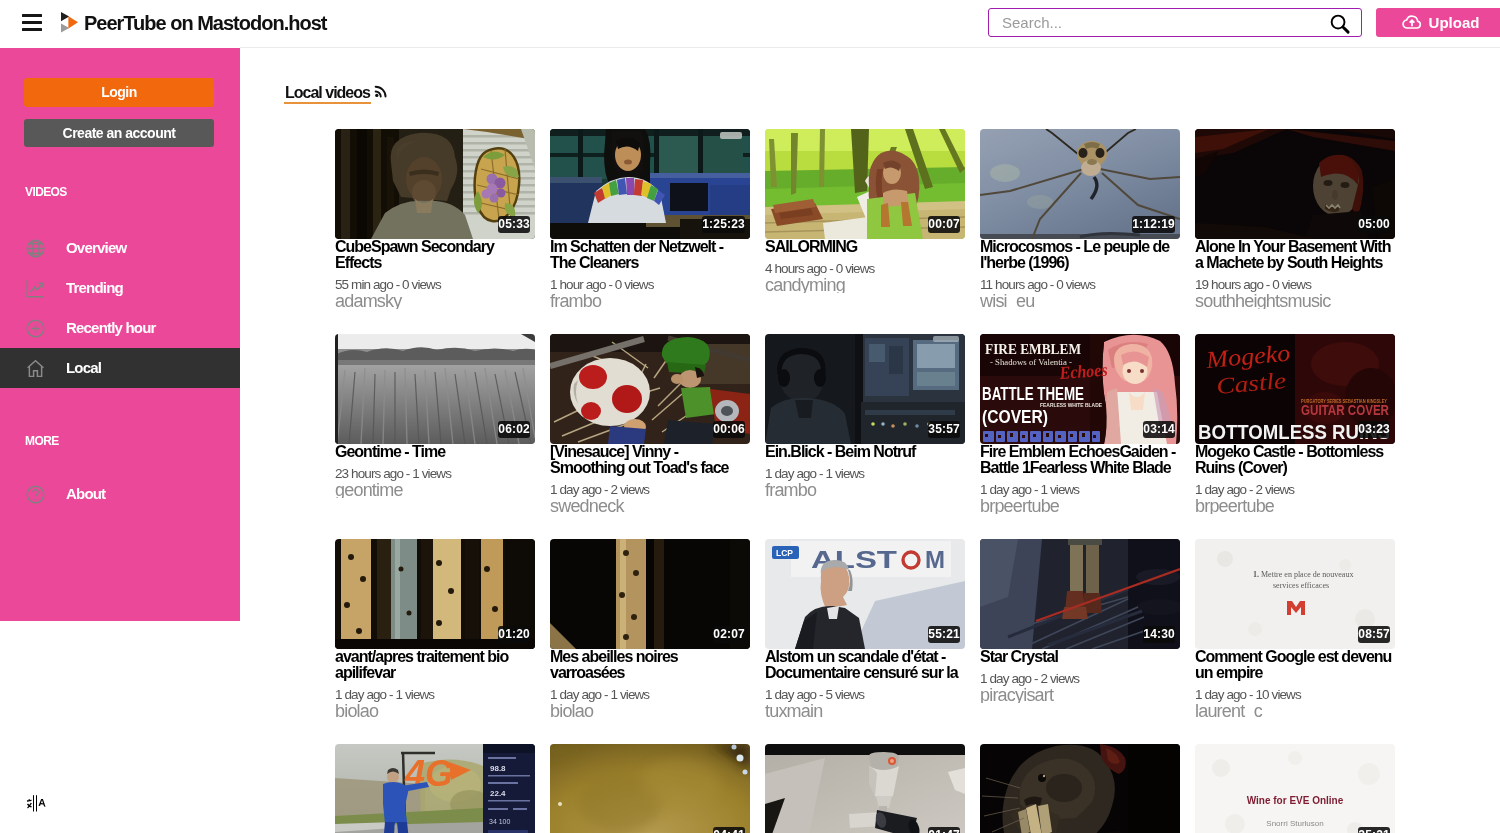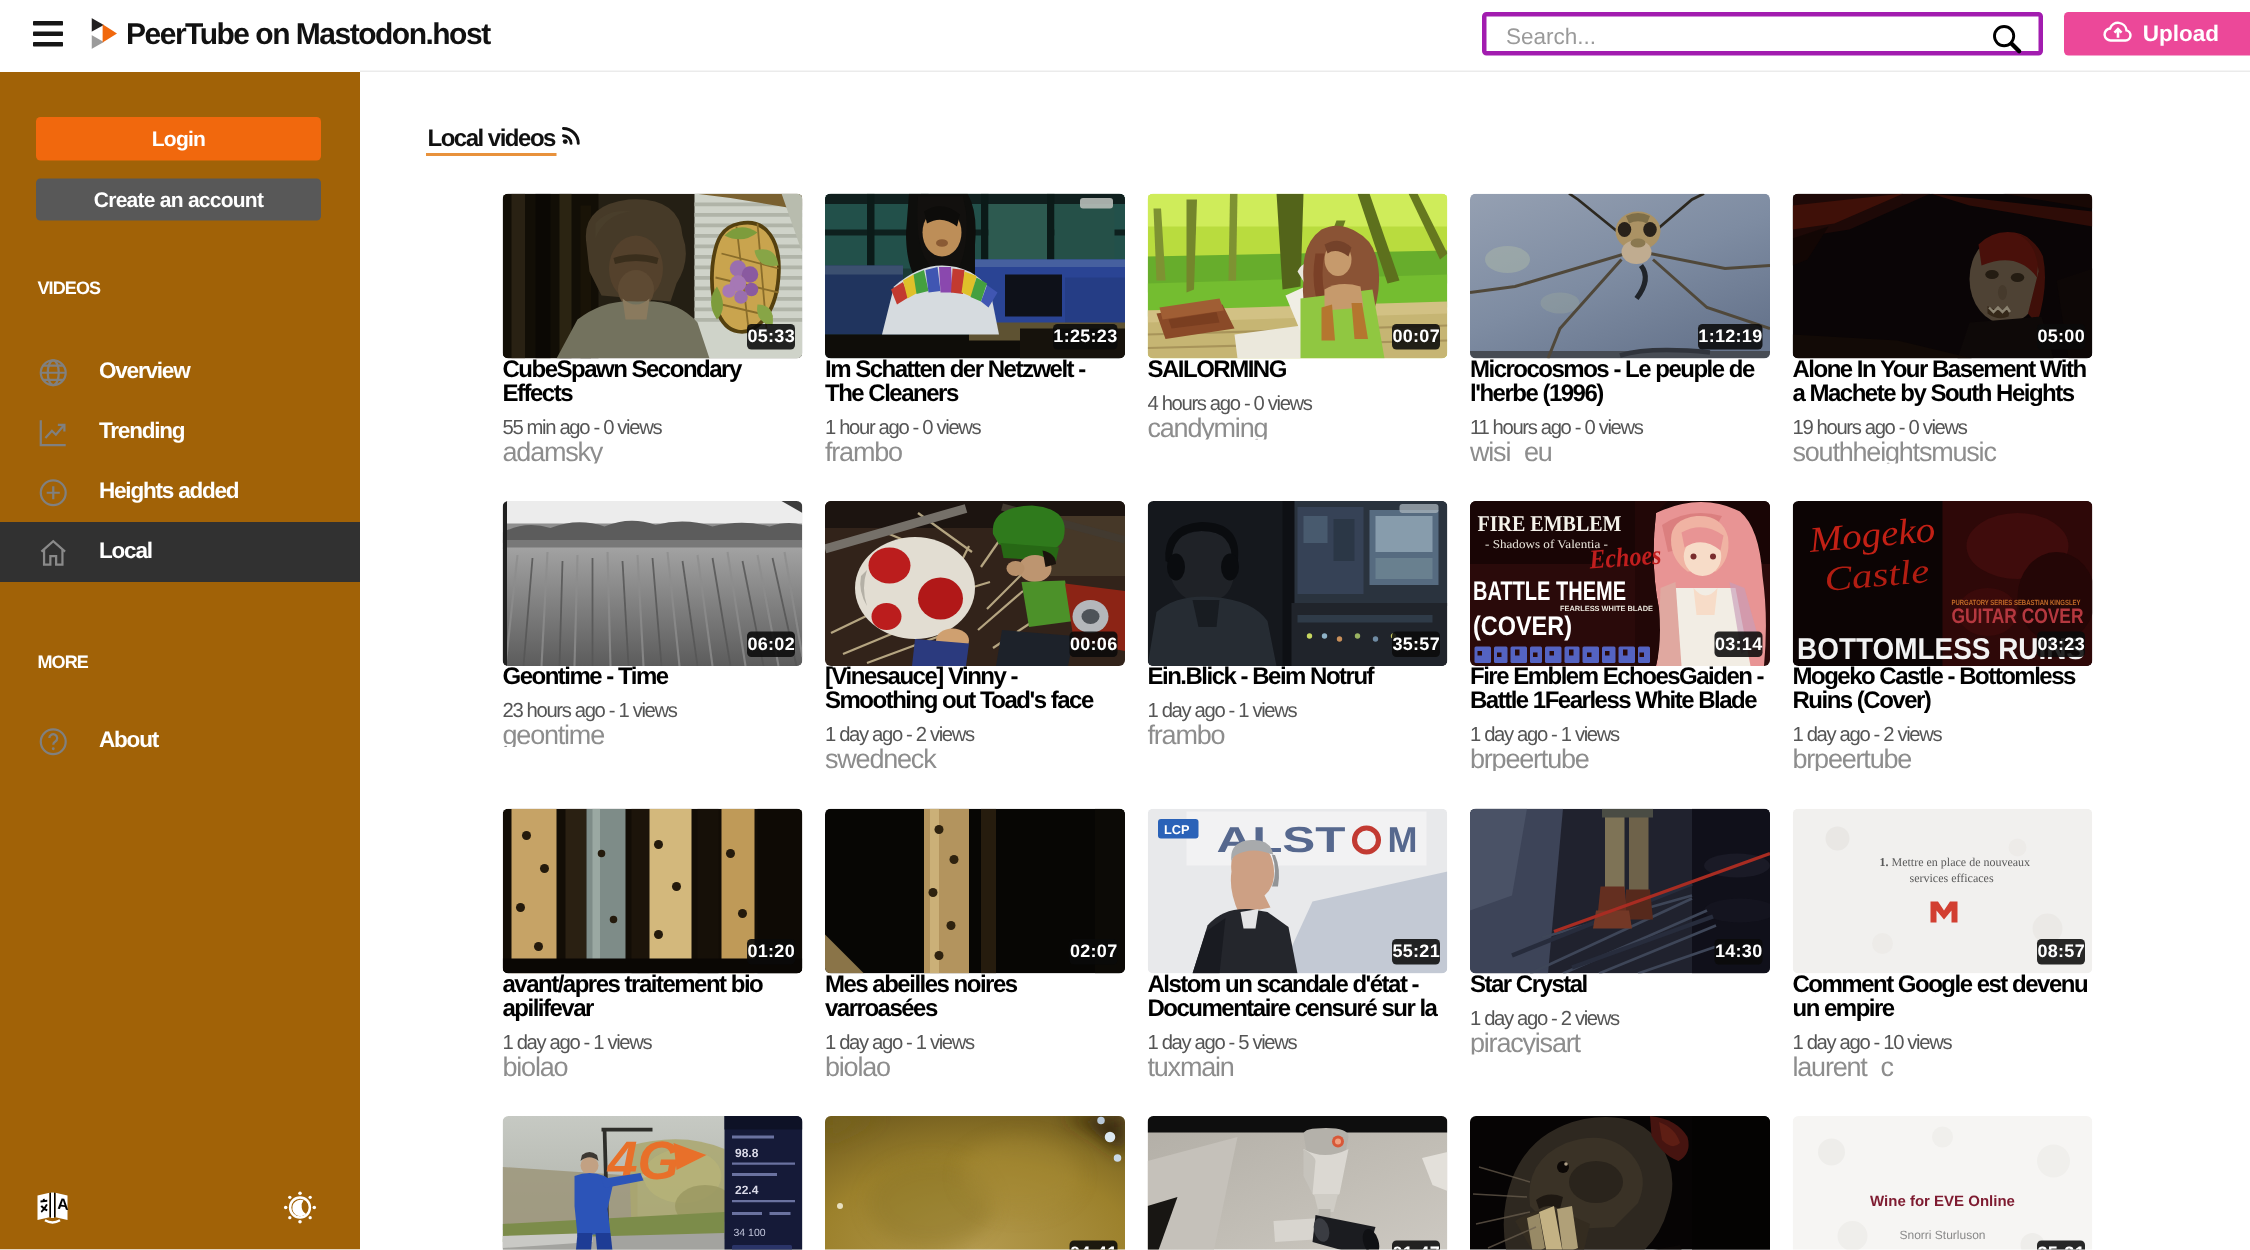--- a/index.html
+++ b/index.html
@@ -4,29 +4,29 @@
 *{margin:0;padding:0;box-sizing:border-box}
 html,body{width:1500px;height:833px;overflow:hidden;background:#fff;
 font-family:"Liberation Sans",sans-serif;-webkit-font-smoothing:antialiased}
 #page{position:relative;width:1500px;height:833px}
 
 #topbar{position:absolute;left:0;top:0;width:1500px;height:48px;background:#fff;z-index:5}
 #hamb{position:absolute;left:22px;top:14px;width:20px;height:17px}
 #hamb div{height:3px;background:#161616;border-radius:0.5px;margin-bottom:4px}
 #logo{position:absolute;left:61px;top:12px}
 #apptitle{position:absolute;left:84px;top:12px;font-size:20px;font-weight:bold;color:#111;letter-spacing:-1px}
-#search{position:absolute;left:988px;top:8px;width:374px;height:29px;border:3px solid #a21caf;border-radius:3px}
+#search{position:absolute;left:988px;top:8px;width:374px;height:29px;border:1px solid #a21caf;border-radius:3px}
 #search .ph{position:absolute;left:13px;top:5px;font-size:15px;color:#9a9a9a}
 #search svg{position:absolute;right:10px;top:3px}
 #upload{position:absolute;left:1376px;top:8px;width:128px;height:29px;background:#ec4899;border-radius:3px;
 color:#fff;font-size:15px;font-weight:bold;text-align:center;line-height:29px}
 #upload svg{vertical-align:-5px;margin-right:6px}
 #hdrline{position:absolute;left:240px;top:47px;width:1260px;height:1px;background:#ebebeb;z-index:6}
 
-#sidebar{position:absolute;left:0;top:48px;width:240px;height:785px;background:#a16207}
+#sidebar{position:absolute;left:0;top:48px;width:240px;height:573px;background:#ec4899}
 .sbtn{position:absolute;left:24px;width:190px;height:29px;border-radius:3px;color:#fff;
 font-size:14px;font-weight:bold;letter-spacing:-0.5px;text-align:center;line-height:29px}
 #login{top:30px;background:#F1680D}
 #register{top:71px;background:#585858;line-height:28px;height:28px}
 .sblabel{position:absolute;left:25px;color:#fff;font-size:12px;font-weight:bold;letter-spacing:-0.6px}
 .sitem{position:absolute;left:0;width:240px;height:40px;color:#fff;font-size:15px;font-weight:bold}
 .sitem .ic{position:absolute;left:25px;top:10px}
 .sitem .tx{position:absolute;left:66px;top:11px;letter-spacing:-0.8px}
 .sitem.active{background:#313131}
 #langic{position:absolute;left:23px;top:744px}
@@ -69,21 +69,21 @@
             <path d="M15.5 6 H20.5 V11"></path>
           </svg></span>
         <span class="tx">Trending</span>
       </div>
   <div class="sitem" style="top:260px">
         <span class="ic"><svg width="21" height="21" viewBox="0 0 24 24" fill="none" stroke="#808080" stroke-width="1.7">
             <circle cx="12" cy="12" r="9.5"></circle>
             <line x1="12" y1="7" x2="12" y2="17"></line>
             <line x1="7" y1="12" x2="17" y2="12"></line>
           </svg></span>
-        <span class="tx">Heights added</span>
+        <span class="tx">Recently hour</span>
       </div>
   <div class="sitem active" style="top:300px">
         <span class="ic"><svg width="21" height="21" viewBox="0 0 24 24" fill="none" stroke="#8a8a8a" stroke-width="1.7">
             <path d="M3 11.2 L12 3.2 L21 11.2"></path>
             <path d="M5 9.5 V21 H9.8 V14.5 H14.2 V21 H19 V9.5"></path>
           </svg></span>
         <span class="tx">Local</span>
       </div>
   <div class="sblabel" style="top:386px">MORE</div>
   <div class="sitem" style="top:426px">

